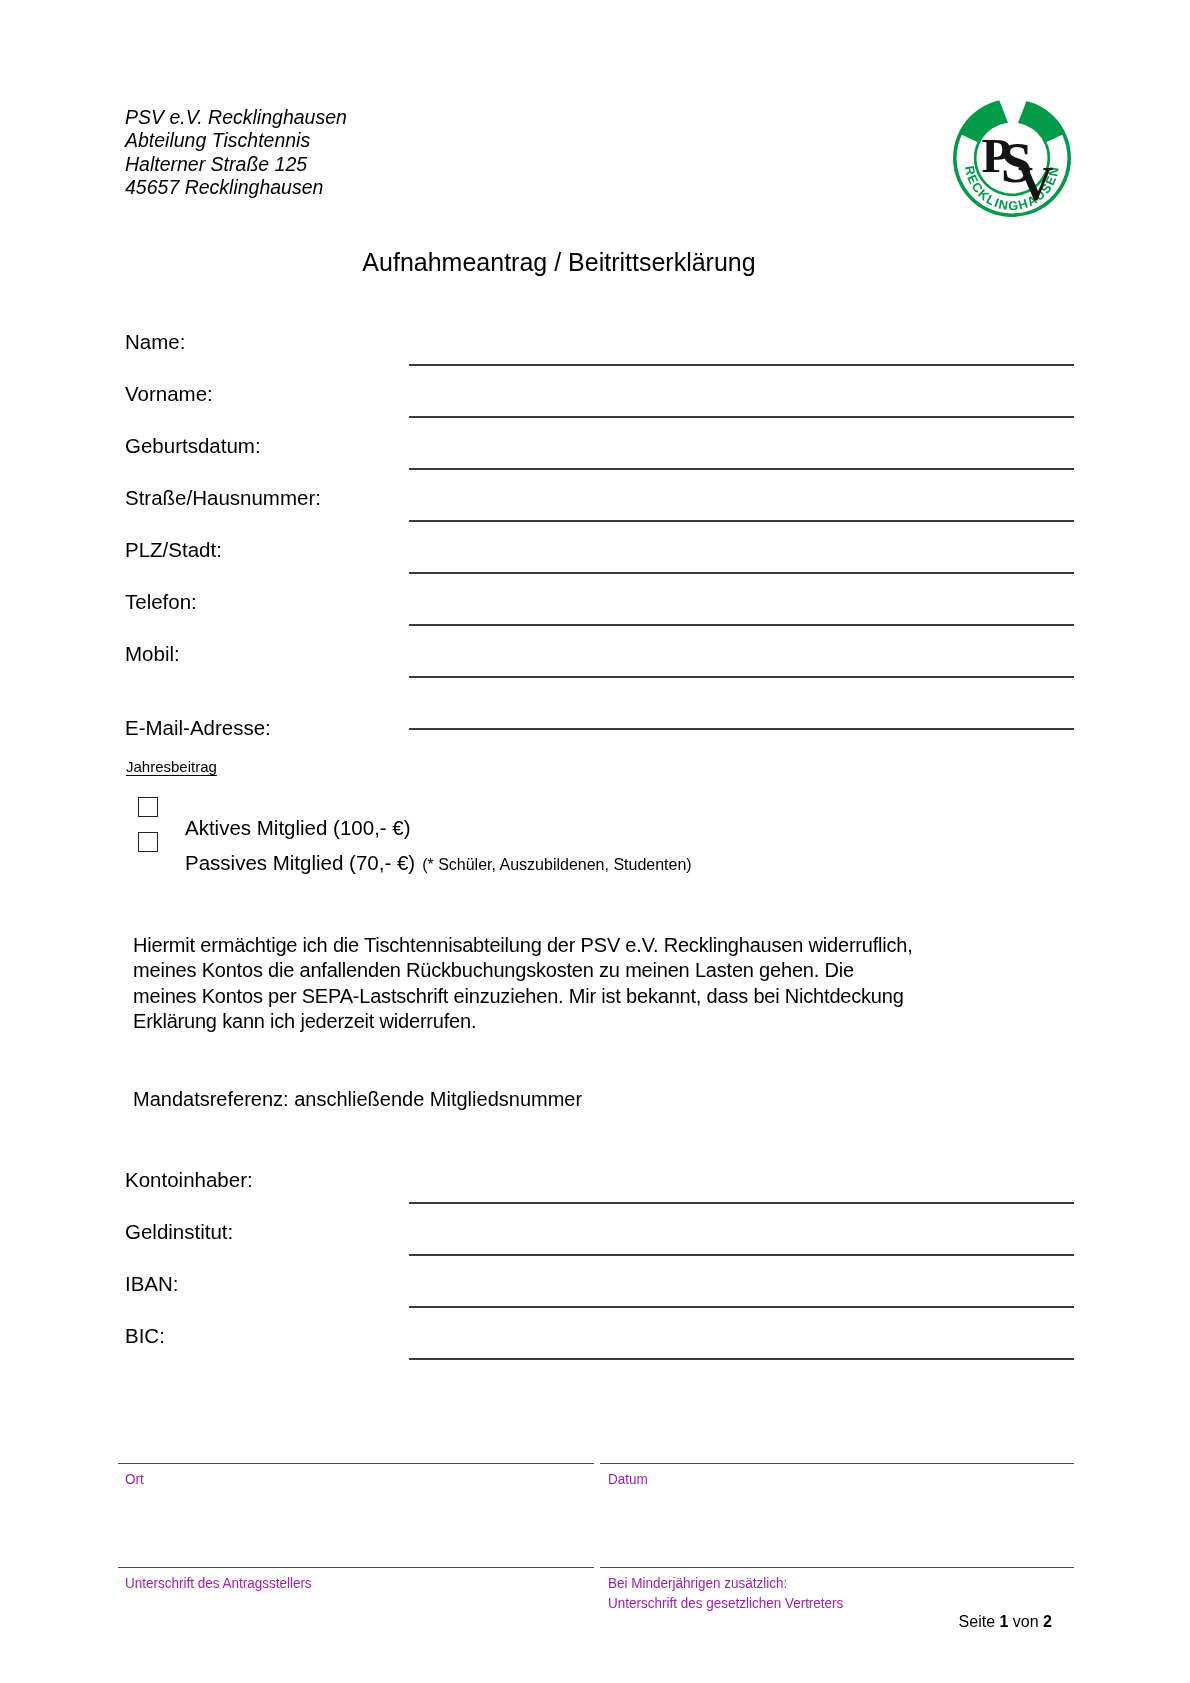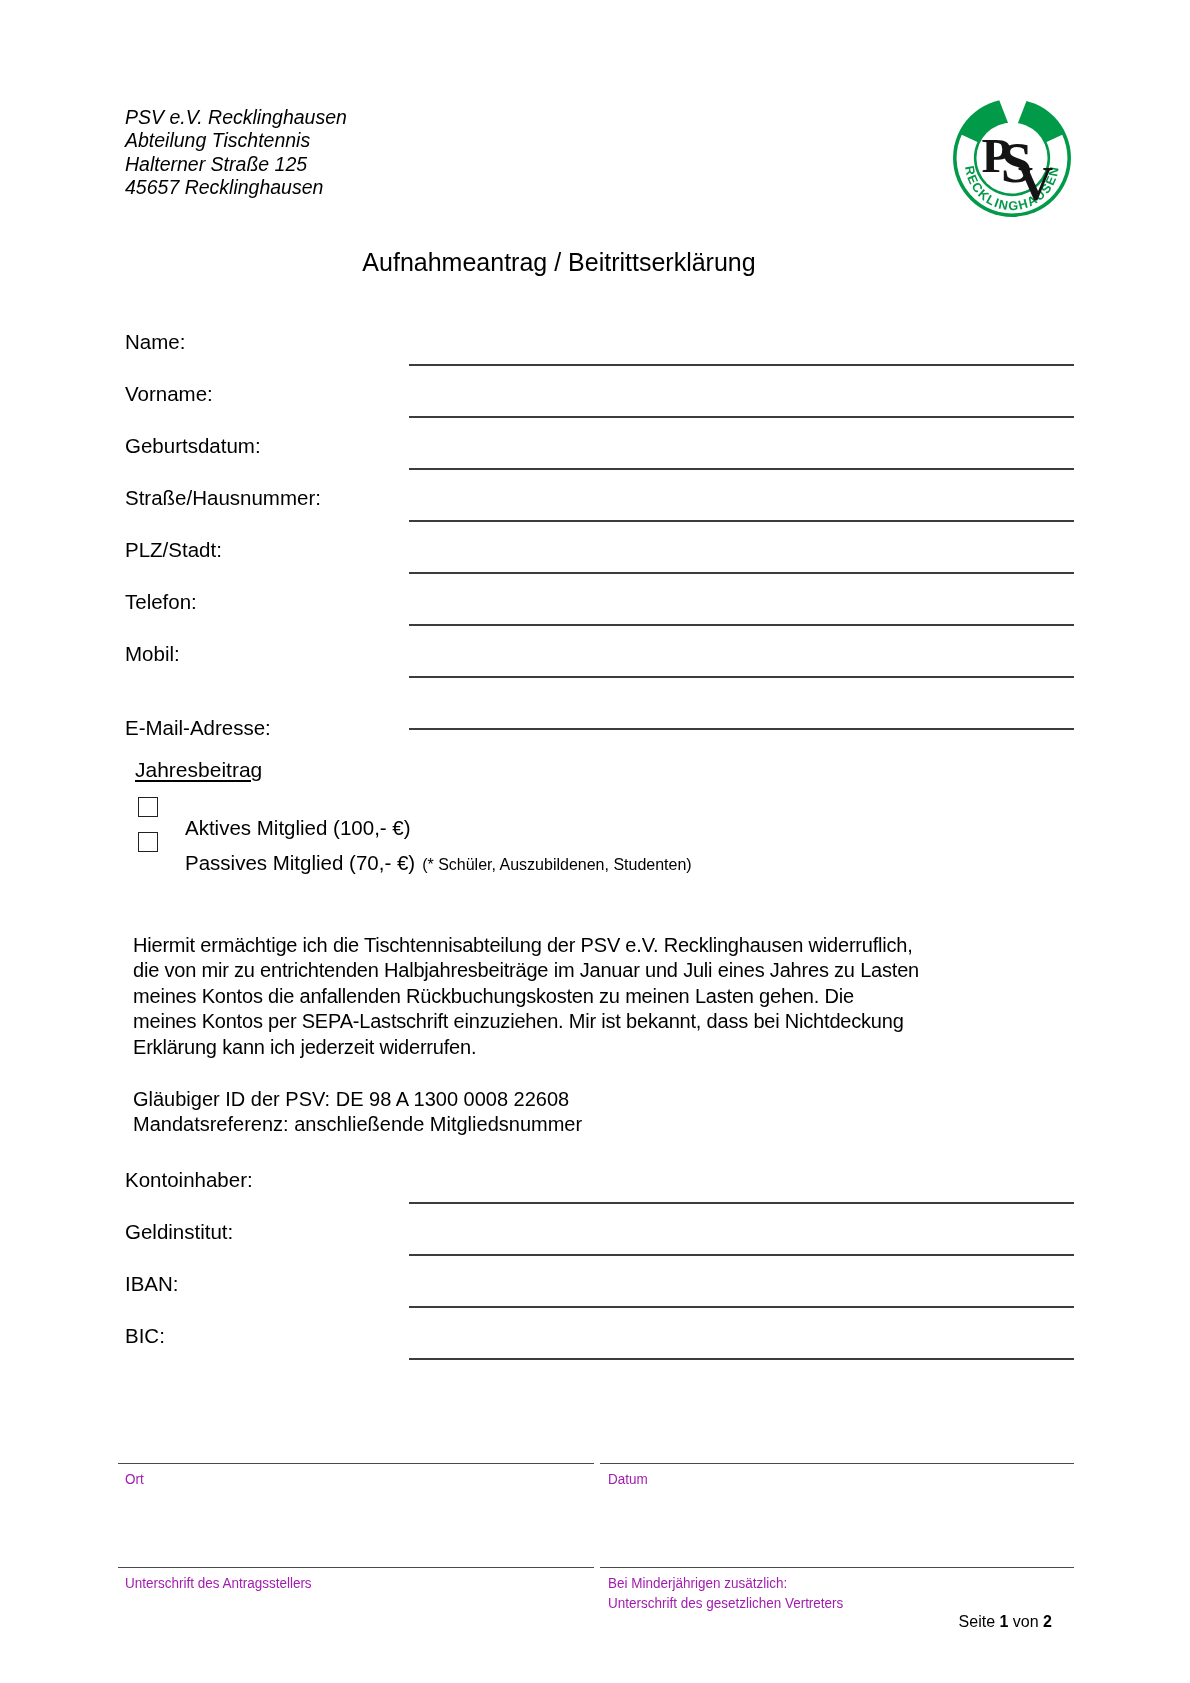--- a/index.html
+++ b/index.html
@@ -11,22 +11,22 @@
 
   .sender { left:125px; top:106px; font-size:19.5px; line-height:23.3px;font-style:italic; }
   .logo { left:951px; top:97px; width:122px; height:122px; }
 
   .title { left:118px; top:248px; width:882px; text-align:center;
            font-size:25px; white-space:nowrap; }
 
   .flabel { left:125px; font-size:20.5px; line-height:24px; }
   .fline  { left:409px; width:665px; height:0; border-top:2px solid #3c3c3c; }
 
-  .heading { left:126px; font-size:21px; text-decoration:underline;
-             text-underline-offset:3px;margin-left:9px; }
+  .heading { left:126px; font-size:15px; text-decoration:underline;
+             text-underline-offset:3px; }
   .cbx { width:18px; height:18px; border:1.6px solid #222; background:#fff; }
   .optlabel { left:185px; font-size:20.5px; line-height:24px;margin-top:20px; }
   .optnote { font-size:16px; margin-left:7px; }
   .footnote { left:126px; font-size:16px; }
 
   .para { left:133px; top:933px; font-size:20px; line-height:25.4px; letter-spacing:-0.2px; }
   .para div { white-space:nowrap; }
   .creditor { left:133px; top:1087px; font-size:20px; line-height:25px; }
   .creditor div { white-space:nowrap; }
 
@@ -102,28 +102,26 @@
   </div>
 
   <div class="abs cbx" style="left:138px; top:832px"></div>
   <div class="abs optlabel" style="top:831px">
     <span>Passives Mitglied (70,- €)</span><span class="optnote">(* Schüler, Auszubildenen, Studenten)</span>
   </div>
 
 
   <div class="abs para">
     <div>Hiermit ermächtige ich die Tischtennisabteilung der PSV e.V. Recklinghausen widerruflich,</div>
-    <div>die von mir zu entrichtenden Halbjahresbeiträge im Januar und Juli eines Jahres zu Lasten</div>
     <div>meines Kontos die anfallenden Rückbuchungskosten zu meinen Lasten gehen. Die</div>
     <div>meines Kontos per SEPA-Lastschrift einzuziehen. Mir ist bekannt, dass bei Nichtdeckung</div>
     <div>Erklärung kann ich jederzeit widerrufen.</div>
   </div>
 
   <div class="abs creditor">
-    <div>Gläubiger ID der PSV: DE 98 A 1300 0008 22608</div>
     <div>Mandatsreferenz: anschließende Mitgliedsnummer</div>
   </div>
 
   <div class="abs flabel" style="top:1168px">Kontoinhaber:</div>
   <div class="abs fline" style="top:1202px"></div>
 
   <div class="abs flabel" style="top:1220px">Geldinstitut:</div>
   <div class="abs fline" style="top:1254px"></div>
 
   <div class="abs flabel" style="top:1272px">IBAN:</div>

